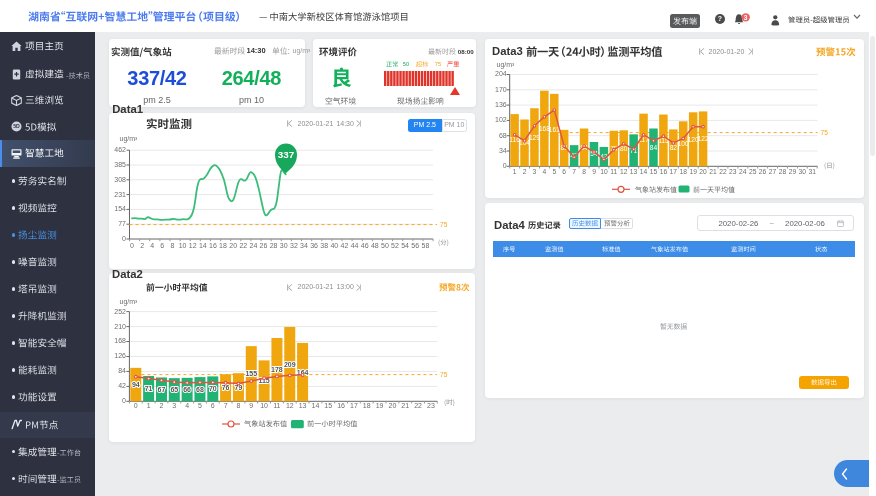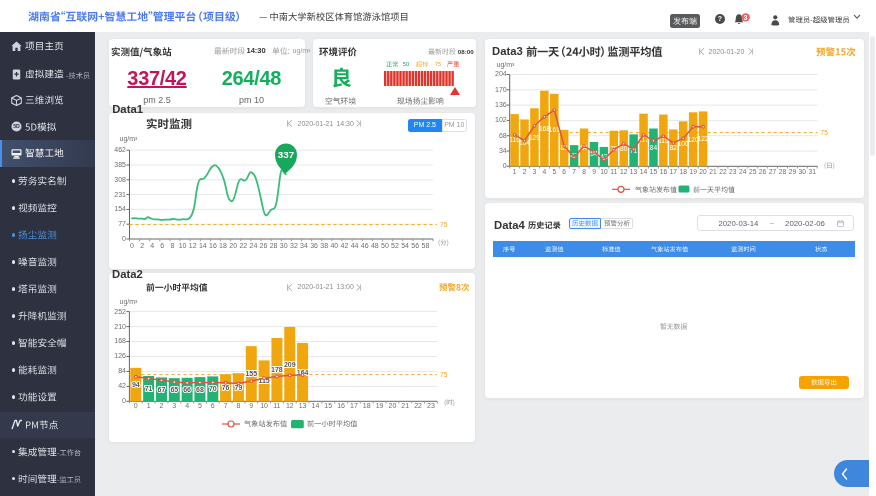--- a/index.html
+++ b/index.html
@@ -312,21 +312,21 @@
   </svg>
 <div style="position:absolute;left:246.5px;top:46.9px;font:700 7.5px 'Liberation Sans',sans-serif;color:#333333;white-space:nowrap;line-height:8.8px;">14:30</div>
 <svg style="position:absolute;left:272.0px;top:47.2px;width:19.34px;height:10.14px;overflow:visible;" viewBox="0 0 2480 1300">
     <g fill="#999999" transform="translate(0,880) scale(1,-1)">
       <use href="#g112r" x="0"></use>
       <use href="#g113r" x="1000"></use>
       <use href="#g114r" x="1900"></use>
     </g>
   </svg>
 <div style="position:absolute;left:292.5px;top:46.9px;font:400 7.0px 'Liberation Sans',sans-serif;color:#999999;white-space:nowrap;line-height:8.2px;">ug/m³</div>
-<div style="position:absolute;left:157.0px;top:66.7px;font:700 20.0px 'Liberation Sans',sans-serif;color:#be185d;white-space:nowrap;letter-spacing:-0.30px;transform:translateX(-50%);line-height:23.4px;text-decoration:underline;">337/42</div>
+<div style="position:absolute;left:157.0px;top:66.7px;font:700 20.0px 'Liberation Sans',sans-serif;color:#1d4ed8;white-space:nowrap;letter-spacing:-0.30px;transform:translateX(-50%);line-height:23.4px;">337/42</div>
 <div style="position:absolute;left:251.4px;top:66.7px;font:700 20.0px 'Liberation Sans',sans-serif;color:#13b05b;white-space:nowrap;letter-spacing:-0.30px;transform:translateX(-50%);line-height:23.4px;">264/48</div>
 <div style="position:absolute;left:157.0px;top:95.2px;font:400 9.0px 'Liberation Sans',sans-serif;color:#666;white-space:nowrap;transform:translateX(-50%);line-height:10.5px;">pm 2.5</div>
 <div style="position:absolute;left:251.4px;top:95.2px;font:400 9.0px 'Liberation Sans',sans-serif;color:#666;white-space:nowrap;transform:translateX(-50%);line-height:10.5px;">pm 10</div>
 <svg style="position:absolute;left:318.5px;top:46.6px;width:38.00px;height:12.35px;overflow:visible;" viewBox="0 0 4000 1300">
     <g fill="#333333" transform="translate(0,880) scale(1,-1)">
       <use href="#g115b" x="0"></use>
       <use href="#g116b" x="1000"></use>
       <use href="#g117b" x="2000"></use>
       <use href="#g118b" x="3000"></use>
     </g>
@@ -690,21 +690,21 @@
   </svg>
 <svg style="position:absolute;left:603.7px;top:219.9px;width:26.00px;height:8.45px;overflow:visible;" viewBox="0 0 4000 1300">
     <g fill="#666666" transform="translate(0,880) scale(1,-1)">
       <use href="#g169r" x="0"></use>
       <use href="#g170r" x="1000"></use>
       <use href="#g136r" x="2000"></use>
       <use href="#g171r" x="3000"></use>
     </g>
   </svg>
 <div style="position:absolute;left:696.5px;top:215px;width:157.5px;height:15.5px;border:1px solid #dcdfe6;background:#fff;border-radius:3px;"></div>
-<div style="position:absolute;left:738.4px;top:218.6px;font:400 7.8px 'Liberation Sans',sans-serif;color:#606266;white-space:nowrap;transform:translateX(-50%);line-height:9.1px;">2020-03-14</div>
+<div style="position:absolute;left:738.4px;top:218.6px;font:400 7.8px 'Liberation Sans',sans-serif;color:#606266;white-space:nowrap;transform:translateX(-50%);line-height:9.1px;">2020-02-26</div>
 <div style="position:absolute;left:771.7px;top:218.6px;font:400 7.8px 'Liberation Sans',sans-serif;color:#909399;white-space:nowrap;transform:translateX(-50%);line-height:9.1px;">~</div>
 <div style="position:absolute;left:805.0px;top:218.6px;font:400 7.8px 'Liberation Sans',sans-serif;color:#606266;white-space:nowrap;transform:translateX(-50%);line-height:9.1px;">2020-02-06</div>
 <svg style="position:absolute;left:836.5px;top:219.5px" width="7" height="7" viewBox="0 0 9 9">
     <rect x="0.6" y="1.4" width="7.8" height="7" rx="1" fill="none" stroke="#a8abb2" stroke-width="0.9"></rect>
     <path d="M0.6 3.4 L8.4 3.4 M2.6 0.6 L2.6 2.2 M6.4 0.6 L6.4 2.2" stroke="#a8abb2" stroke-width="0.9"></path>
   </svg>
 <div style="position:absolute;left:492.7px;top:241px;width:362.8px;height:15.5px;background:#3d8de8;"></div>
 <svg style="position:absolute;left:502.5px;top:245.5px;width:12.40px;height:8.06px;overflow:visible;" viewBox="0 0 2000 1300">
     <g fill="#ffffff" transform="translate(0,880) scale(1,-1)">
       <use href="#g172r" x="0"></use>

